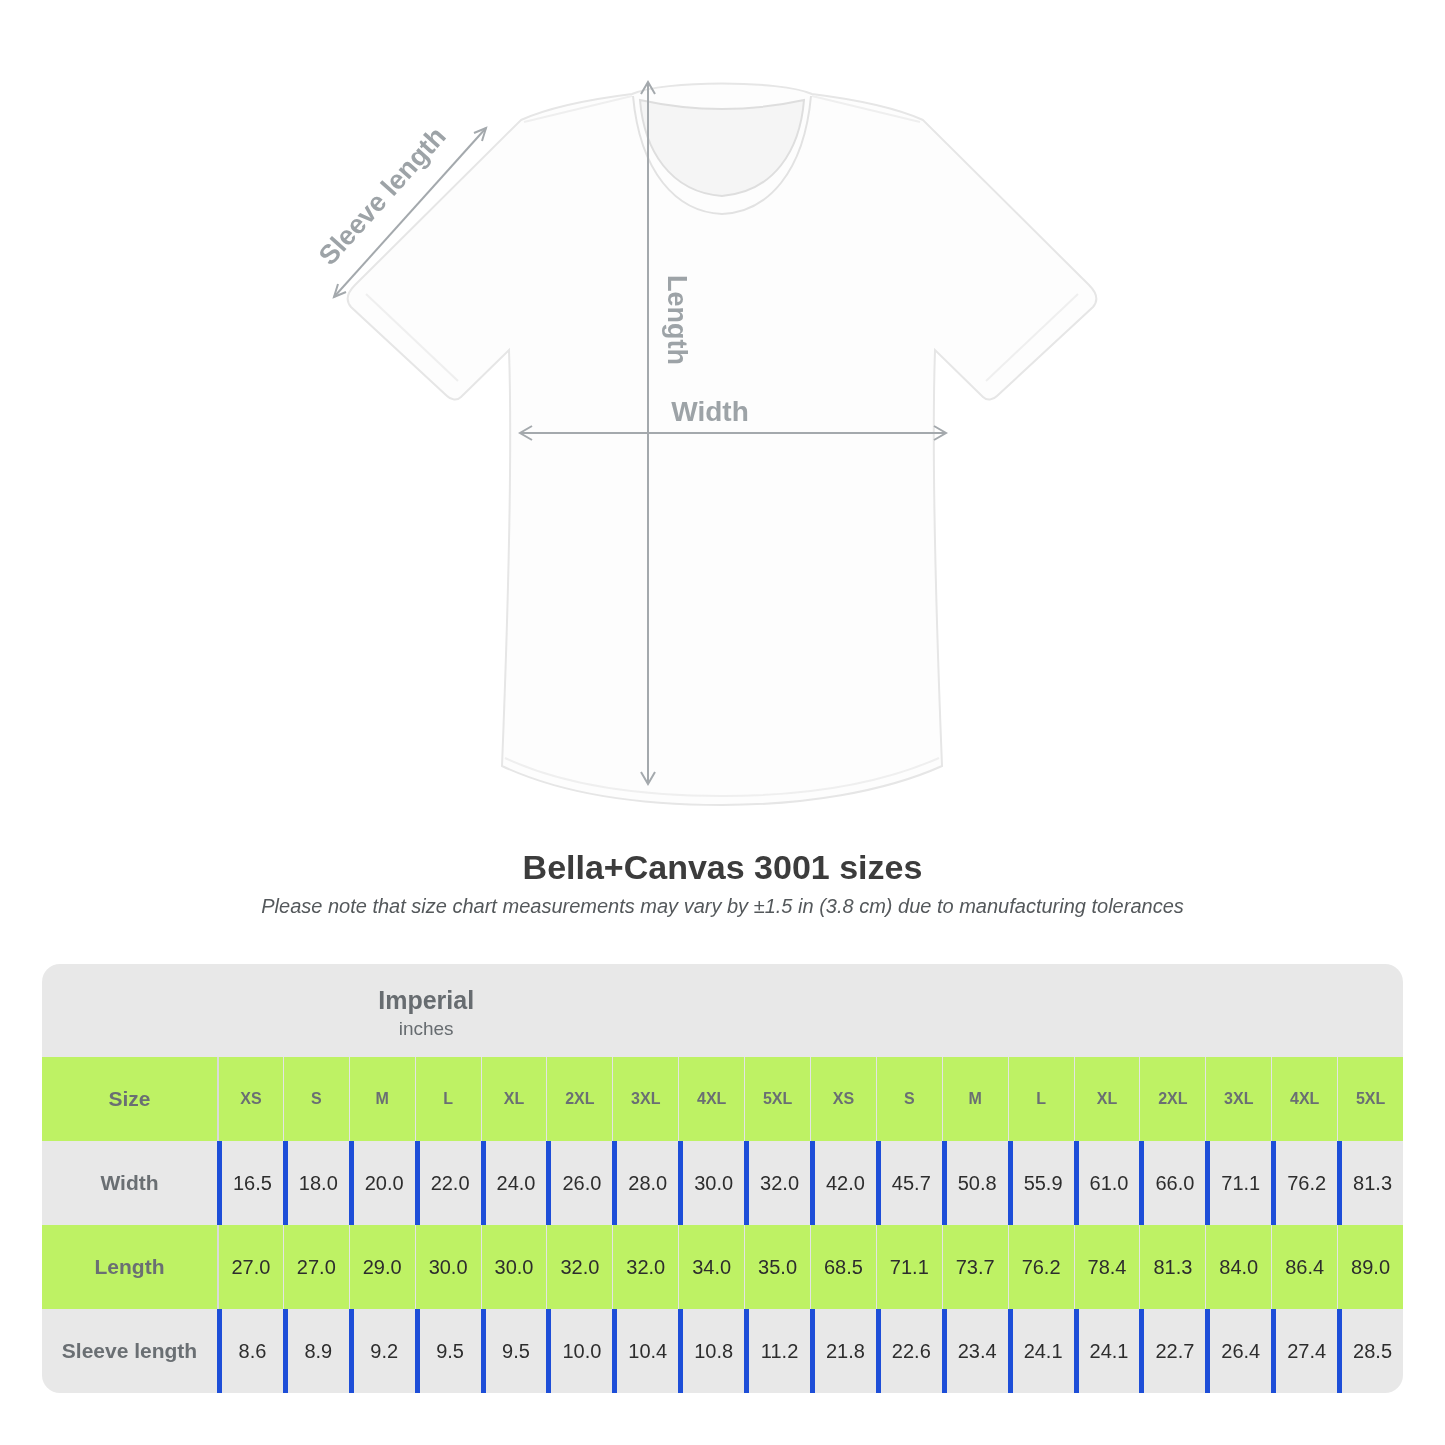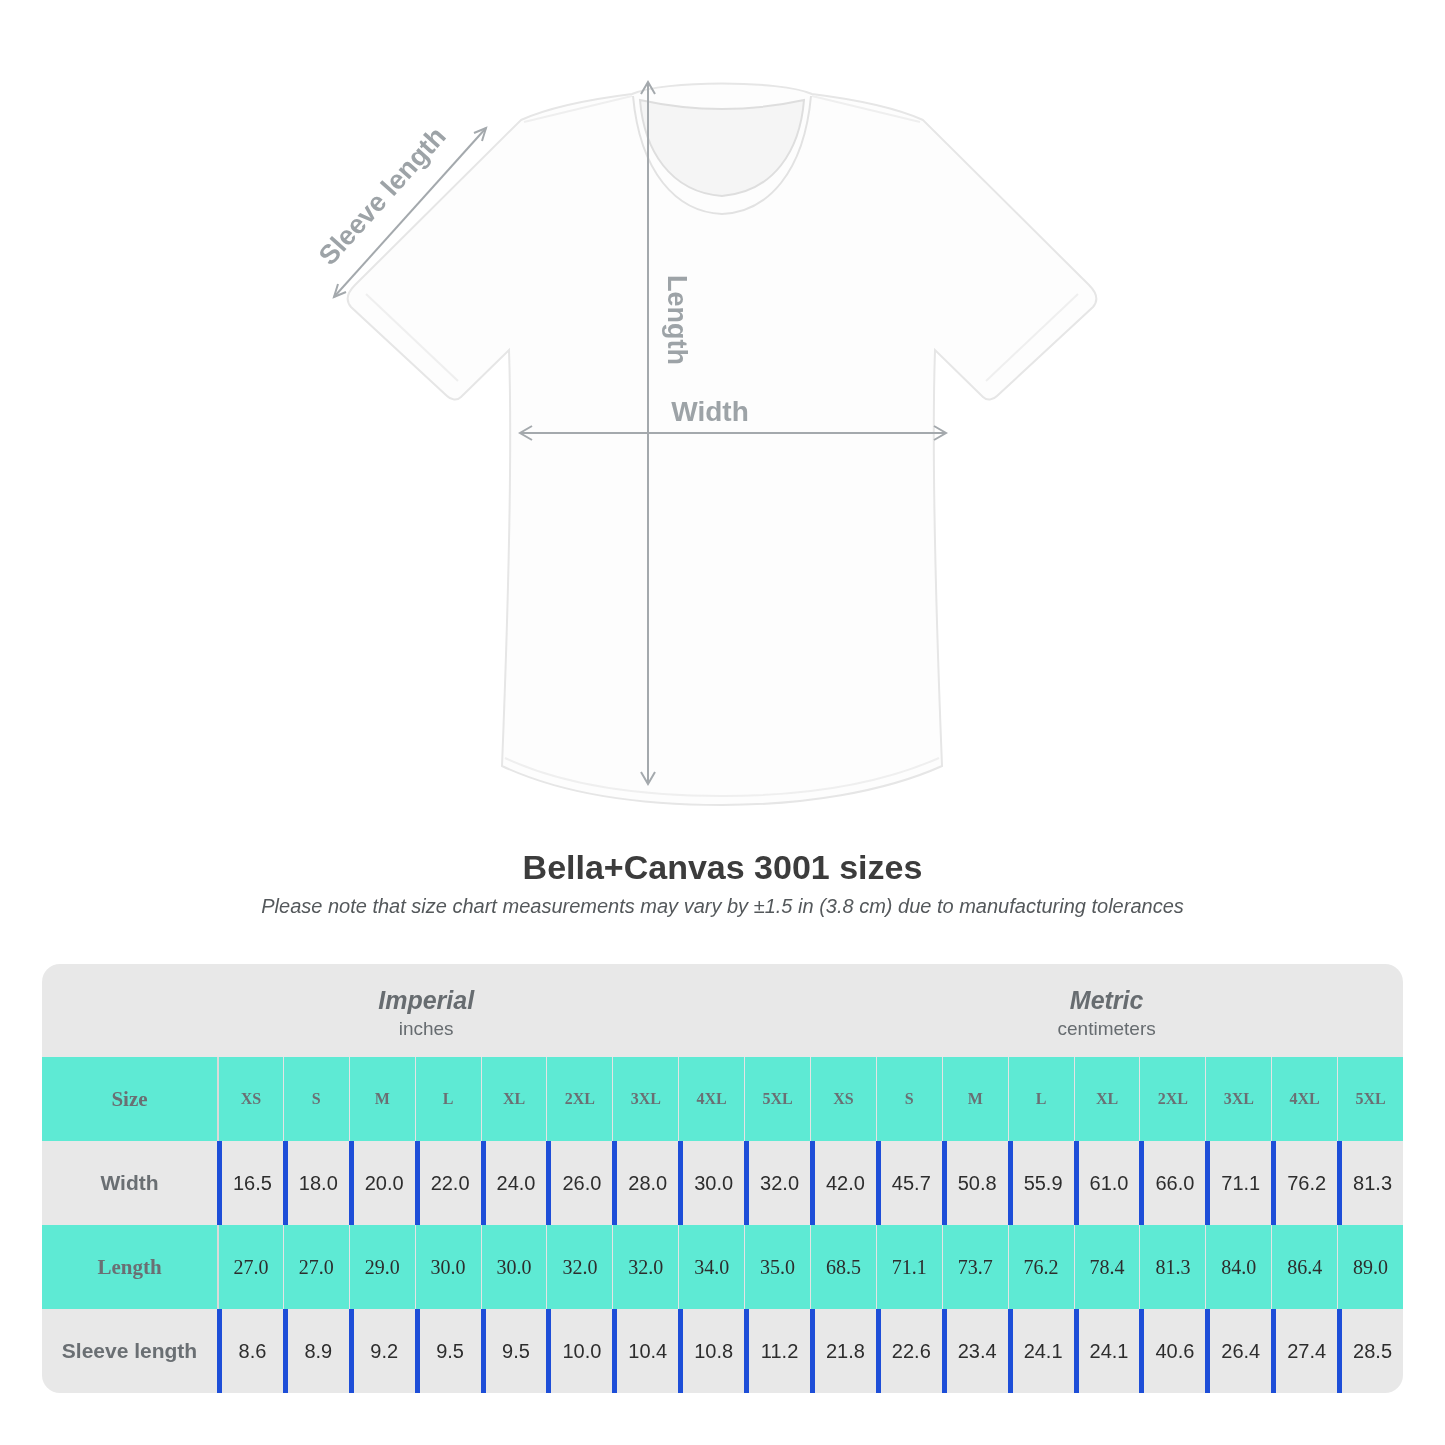--- a/index.html
+++ b/index.html
@@ -35,34 +35,34 @@
     display:flex; background:#e8e8e8;
     border-radius:18px 18px 0 0; height:93px;
   }
   .band-sec {
     display:flex; flex-direction:column;
     align-items:center; justify-content:center;
     padding-top:4px; gap:3px;
   }
   .band-sec.imperial { flex:0 0 56.45%; }
   .band-sec.metric { flex:1 1 auto; }
-  .band-title { font-size:25px; font-weight:bold; font-style:italic; color:#676c70; }
+  .band-title { font-size:25px; font-weight:bold; color:#676c70; }
   .band-unit  { font-size:19px; color:#676c70; }
   .grid-row {
     display:grid;
     grid-template-columns:175px repeat(18, 1fr);
     height:84px;
   }
   .cell {
     display:flex; align-items:center; justify-content:center;
     font-size:20px; color:#2d2d2d; overflow:hidden;
   }
   .cell.lbl { font-weight:bold; color:#6a6f73; font-size:21px; }
   .cell.hdr { font-weight:bold; color:#6a6f73; font-size:16px; }
-  .grid-row.light { background:#5eead4;font-family:Liberation Serif, serif; }
+  .grid-row.light { background:#bef264; }
   .grid-row.light .cell:not(:first-child) { border-left:1px solid #e4e4e4; }
   .grid-row.light .cell:nth-child(2)      { border-left:2px solid #dadada; }
   .grid-row.dark { background:#e8e8e8; }
   .grid-row.dark .cell:not(:first-child) { border-left:5px solid #1d4ed8; }
   .grid-row.dark.last { border-radius:0 0 18px 18px; }
 </style>
 </head>
 <body>
 
 <div class="diagram">
@@ -130,24 +130,20 @@
   <h1 class="page-title">Bella+Canvas 3001 sizes</h1>
   <p class="page-subtitle">Please note that size chart measurements may vary by ±1.5 in (3.8 cm) due to manufacturing tolerances</p>
 </div>
 
 <div class="table-wrap">
 
   <div class="band">
     <div class="band-sec imperial">
       <div class="band-title">Imperial</div>
       <div class="band-unit">inches</div>
-    </div>
-    <div class="band-sec metric">
-      <div class="band-title">Metric</div>
-      <div class="band-unit">centimeters</div>
     </div>
   </div>
 
   <div class="grid-row light">
     <div class="cell lbl">Size</div>
     <div class="cell hdr">XS</div>
     <div class="cell hdr">S</div>
     <div class="cell hdr">M</div>
     <div class="cell hdr">L</div>
     <div class="cell hdr">XL</div>
@@ -219,19 +215,19 @@
     <div class="cell v">9.5</div>
     <div class="cell v">10.0</div>
     <div class="cell v">10.4</div>
     <div class="cell v">10.8</div>
     <div class="cell v">11.2</div>
     <div class="cell v">21.8</div>
     <div class="cell v">22.6</div>
     <div class="cell v">23.4</div>
     <div class="cell v">24.1</div>
     <div class="cell v">24.1</div>
-    <div class="cell v">40.6</div>
+    <div class="cell v">22.7</div>
     <div class="cell v">26.4</div>
     <div class="cell v">27.4</div>
     <div class="cell v">28.5</div>
   </div>
 
 </div>
 
 </body></html>

